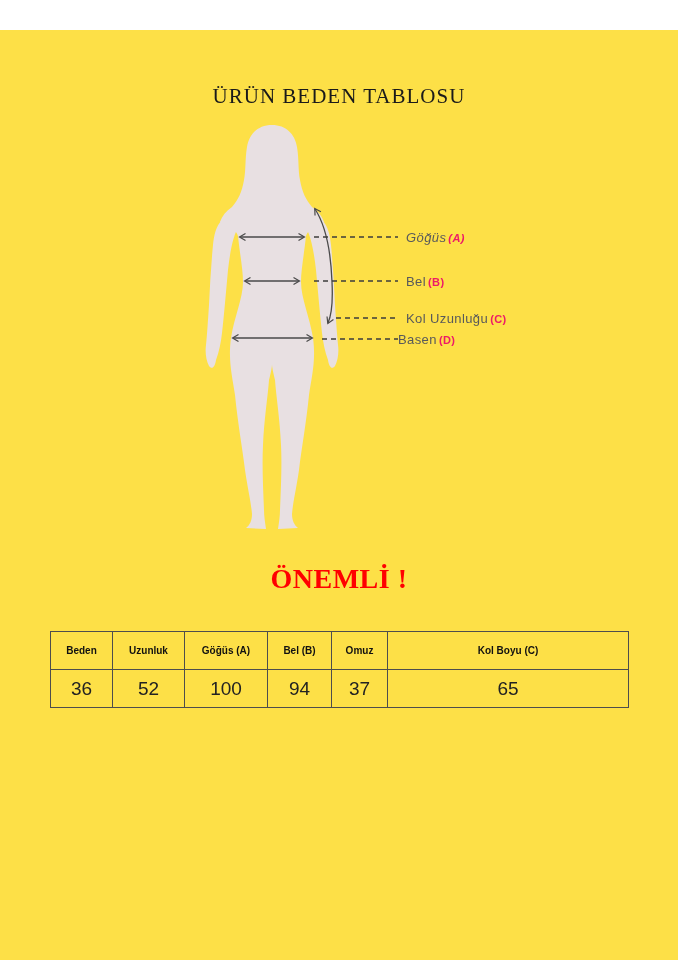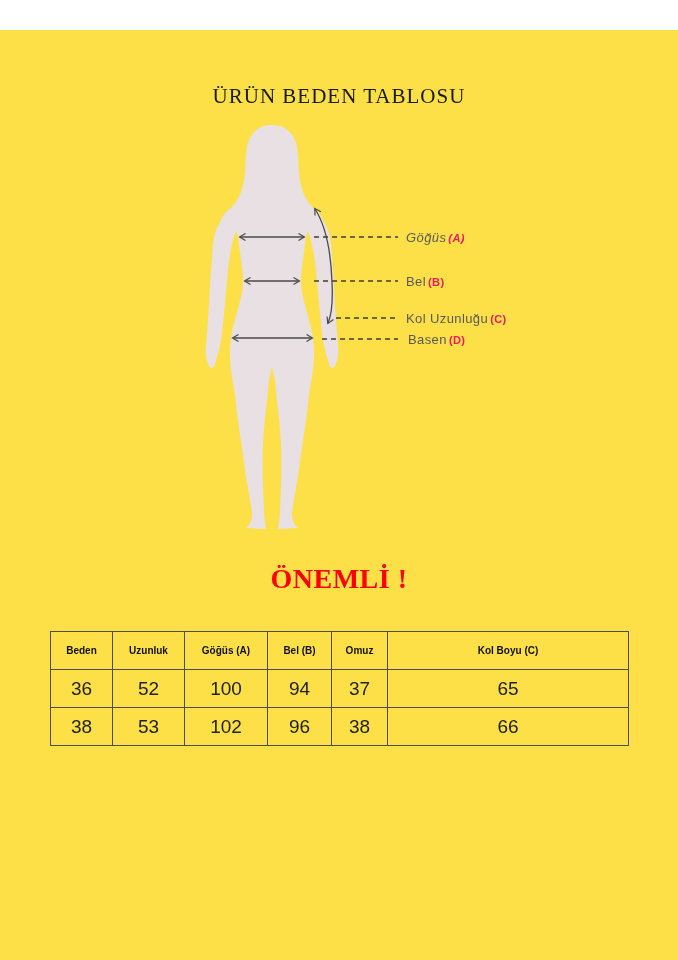--- a/index.html
+++ b/index.html
@@ -104,21 +104,21 @@
 
   <div class="measure-label" style="left:406px;top:200px;font-style:italic;">
     <span>Göğüs</span><span class="code">(A)</span>
   </div>
   <div class="measure-label" style="left:406px;top:244px;">
     <span>Bel</span><span class="code">(B)</span>
   </div>
   <div class="measure-label" style="left:406px;top:281px;">
     <span>Kol Uzunluğu</span><span class="code">(C)</span>
   </div>
-  <div class="measure-label" style="left:408px;top:302px;text-align:center;">
+  <div class="measure-label" style="left:398px;top:302px;text-align:center;">
     <span>Basen</span><span class="code">(D)</span>
   </div>
 
   <div class="notice-heading">ÖNEMLİ !</div>
 
   <table class="size-table">
     <colgroup>
       <col style="width:62px">
         <col style="width:72px">
         <col style="width:83px">
@@ -138,24 +138,16 @@
     </thead>
     <tbody>
       <tr>
         <td>36</td>
         <td>52</td>
         <td>100</td>
         <td>94</td>
         <td>37</td>
         <td>65</td>
       </tr>
-      <tr>
-        <td>38</td>
-        <td>53</td>
-        <td>102</td>
-        <td>96</td>
-        <td>38</td>
-        <td>66</td>
-      </tr>
     </tbody>
   </table>
 
 </div>
 
 </body></html>

